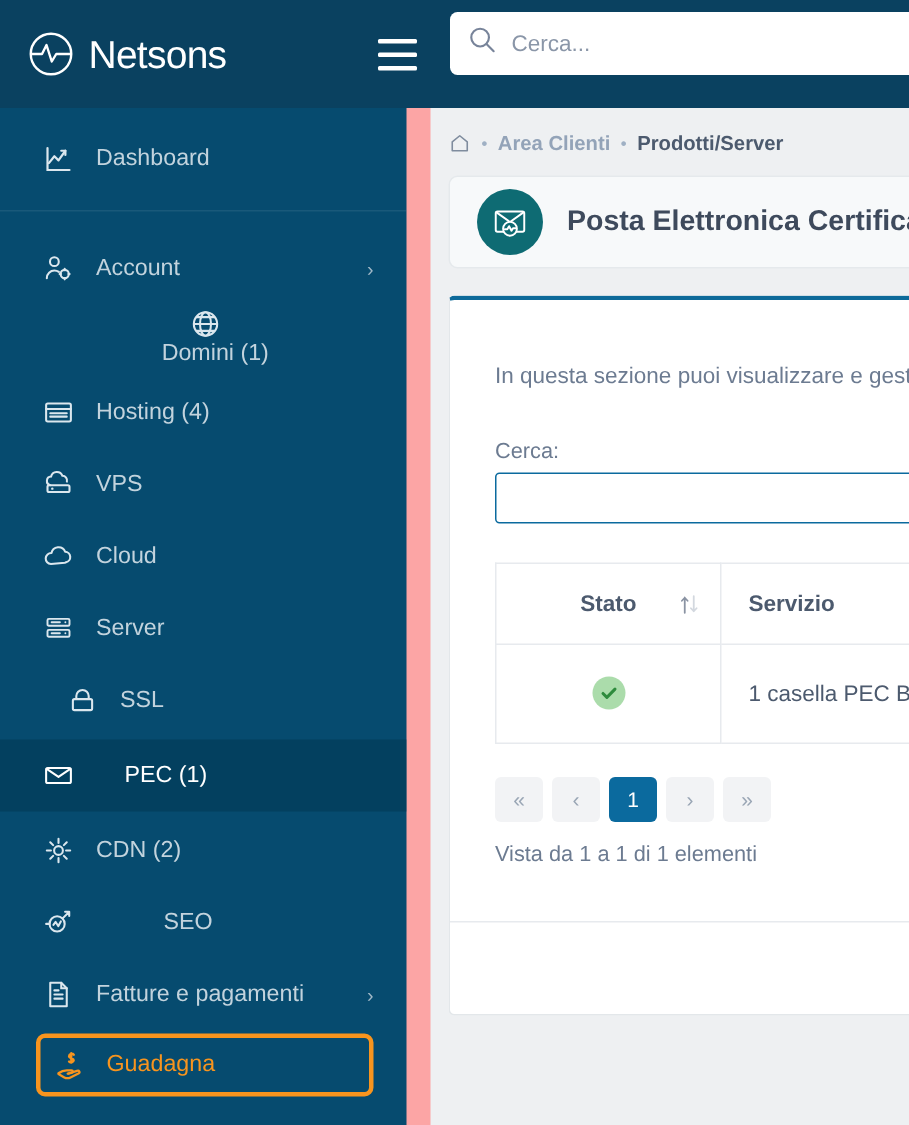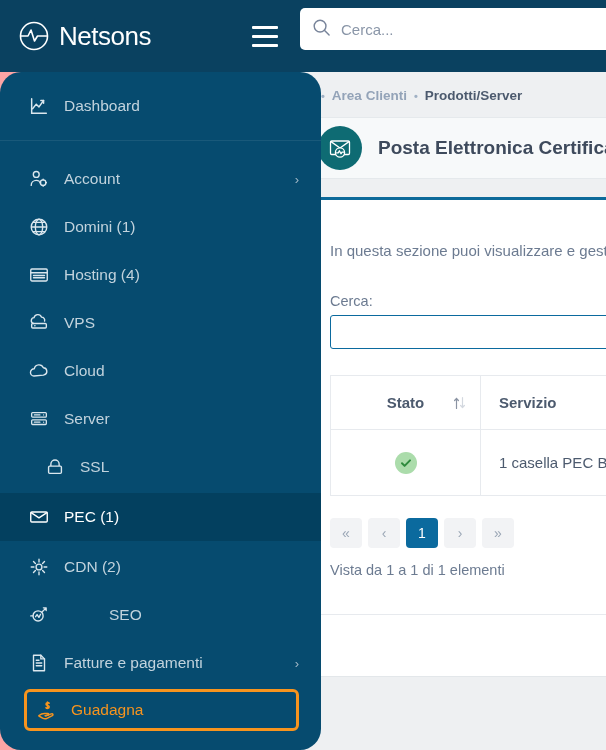--- a/index.html
+++ b/index.html
@@ -27,22 +27,22 @@
   }
   .searchwrap svg { flex: none; }
   .searchwrap input {
     border: 0; outline: none; font-family: "Liberation Sans", sans-serif;
     font-size: 15px; color: #6b7a90; width: 100%; background: transparent;
   }
   .searchwrap input::placeholder { color: #8a96a8; }
 
   
   .sidebar {
-    position: absolute; top: 72px; left: 0; width: 321px; height: 678px;
-    background: #064b6f; overflow: hidden; z-index: 10; border-radius: 21px;
+    position: absolute; top: 72px; left: 0; width: 271px; height: 678px;
+    background: #064b6f; overflow: hidden; z-index: 10;
   }
   .side-section { border-bottom: 1px solid rgba(255,255,255,0.08); }
   .side-item {
     display: flex; align-items: center; height: 44px; padding-left: 28px; padding-right: 18px;
     color: #c2d3dd; font-size: 15.5px; cursor: pointer; position: relative;
   }
   .side-item.dash { height: 68px; }
   .side-item .ico { width: 30px; flex: none; display: flex; align-items: center; color: #dbe7ee; }
   .side-item .lbl { margin-left: 6px; white-space: nowrap; }
   .side-item .chev { position: absolute; right: 22px; color: #9fb7c6; font-size: 13px; }
@@ -169,21 +169,21 @@
             <path d="M3.5 19c0-3.3 2.6-5.5 5.5-5.5 1.3 0 2.4.4 3.3 1" stroke-linecap="round"></path>
             <circle cx="16.5" cy="16" r="3"></circle>
             <path d="M16.5 12.2v1M16.5 19v.9M12.8 16h1M19.2 16h.9" stroke-linecap="round"></path>
           </svg>
         </span>
         <span class="lbl">Account</span>
         <span class="chev">›</span>
       </div>
 
 
-      <div class="side-item" style="margin-top:4px;">
+      <div class="side-item" style="margin-top:4px;flex-direction:column;">
         <span class="ico">
           <svg width="22" height="22" viewBox="0 0 24 24" fill="none" stroke="currentColor" stroke-width="1.5">
             <circle cx="12" cy="12" r="8.5"></circle>
             <ellipse cx="12" cy="12" rx="4" ry="8.5"></ellipse>
             <path d="M3.5 12h17M5 7h14M5 17h14"></path>
           </svg>
         </span>
         <span class="lbl">Domini (1)</span>
       </div>
 
@@ -233,21 +233,21 @@
       <div class="side-item" style="margin-top:4px;padding-left:44px;">
         <span class="ico">
           <svg width="22" height="22" viewBox="0 0 24 24" fill="none" stroke="currentColor" stroke-width="1.5">
             <rect x="5" y="11" width="14" height="8" rx="1.2"></rect>
             <path d="M7.5 11V8.8a4.5 4.5 0 019 0V11"></path>
           </svg>
         </span>
         <span class="lbl">SSL</span>
       </div>
 
-      <div class="side-item active" style="margin-top:4px;height:48px;">
+      <div class="side-item active" style="margin-top:4px;height:48px;gap:19px;">
         <span class="ico">
           <svg width="22" height="22" viewBox="0 0 24 24" fill="none" stroke="currentColor" stroke-width="1.5">
             <rect x="3" y="6.5" width="18" height="11" rx="1.2"></rect>
             <path d="M3.4 7.2L12 13l8.6-5.8" stroke-linecap="round" stroke-linejoin="round"></path>
           </svg>
         </span>
         <span class="lbl">PEC (1)</span>
       </div>
 
       <div class="side-item" style="margin-top:4px;align-items:center;">

